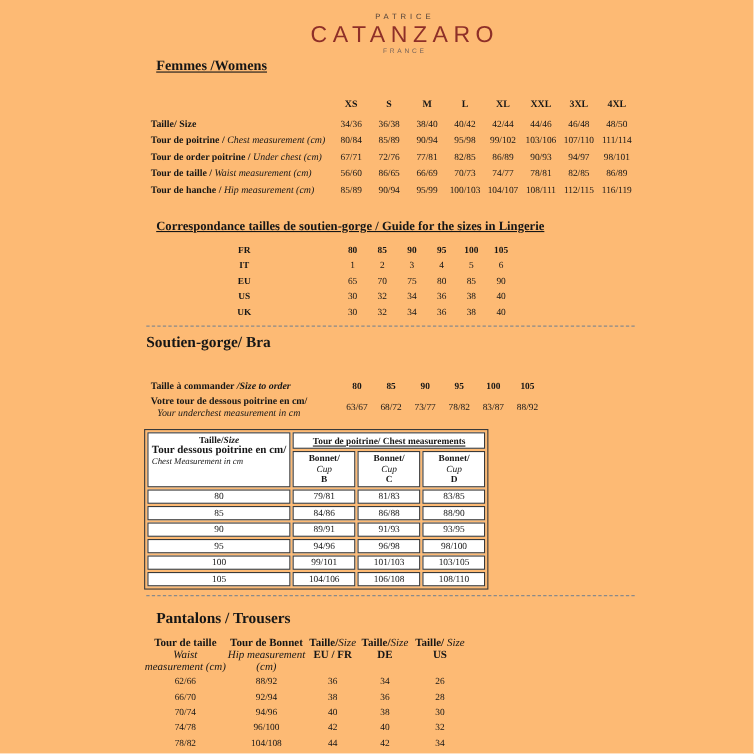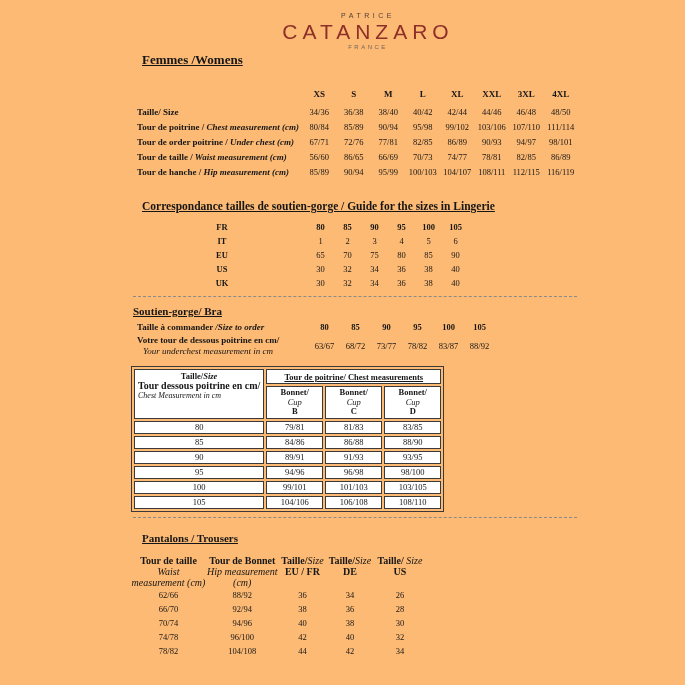--- a/index.html
+++ b/index.html
@@ -8,46 +8,46 @@
 
   
   .logo{width:462px;text-align:center;}
   .logo-top{font-family:"Liberation Sans",sans-serif;font-size:7px;line-height:8px;letter-spacing:3.5px;color:#4c3e38;}
   .logo-name{font-family:"Liberation Sans",sans-serif;font-size:21px;line-height:22px;letter-spacing:5px;color:#8e2f28;margin-top:1px;}
   .logo-bottom{font-family:"Liberation Sans",sans-serif;font-size:6px;line-height:7px;letter-spacing:2.5px;color:#75635a;margin-top:1px;}
 
   
   .h-main{font-size:13px;line-height:15px;font-weight:bold;text-decoration:underline;margin:1px 0 0 5px;}
   .h-sub{font-size:11.5px;line-height:13px;font-weight:bold;text-decoration:underline;margin:21px 0 0 5px;}
-  .h-bra,.h-pant{font-size:11px;line-height:15px;font-weight:bold;text-decoration:underline;margin:7px 0 0 -4px;}
+  .h-bra,.h-pant{font-size:14px;line-height:15px;font-weight:bold;margin:7px 0 0 -4px;}
   .h-pant{margin:13px 0 0 5px;}
 
   table{border-collapse:collapse;}
   td,th{padding:0;}
 
   
   .t1{margin-top:12px;}
   .t1 col.w-lbl{width:165px;} .t1 col.w-sz{width:34.5px;}
   .t1 th{font-size:9px;font-weight:bold;height:20px;vertical-align:bottom;padding-bottom:5px;text-align:center;}
   .t1 td{font-size:8.5px;height:15px;text-align:center;white-space:nowrap;}
   .t1 .lbl{text-align:left;font-size:9px;}
-  .t1 .lbl i{font-weight:bold;margin-top:18px;}
+  .t1 .lbl i{font-weight:normal;margin-top:18px;}
 
   
   .t2{margin-top:7px;}
   .t2 col.w-lbl2{width:170px;} .t2 col.w-v2{width:27px;}
   .t2 td{font-size:8.5px;height:14px;text-align:center;}
   .t2 td:first-child{font-weight:bold;}
   .t2 tr:first-child td{font-weight:bold;}
 
   .dash{border:none;border-top:1px dashed #8a8a8a;width:444px;margin:6px 0 0 -4px;}
   .dash2{margin-top:5px;}
 
   
-  .t3{margin-top:0;}
+  .t3{margin-top:24px;}
   .t3 col.w-lbl3{width:172px;} .t3 col.w-v3{width:31px;}
   .t3 td{font-size:8.5px;height:16px;text-align:center;white-space:nowrap;}
   .t3 .lbl{text-align:left;font-size:9px;}
   .t3 tr.bold-vals td{font-weight:bold;}
   .t3 .blk{display:block;line-height:10.5px;}
   .t3 .ind{margin-left:6px;font-weight:normal;}
 
   
   .t4{border-collapse:separate;border-spacing:2px;border:1px solid #3a3a3a;margin:10px 0 0 -6px;}
   .t4 th,.t4 td{border:1px solid #3a3a3a;font-size:8.5px;text-align:center;background:#fff;}

